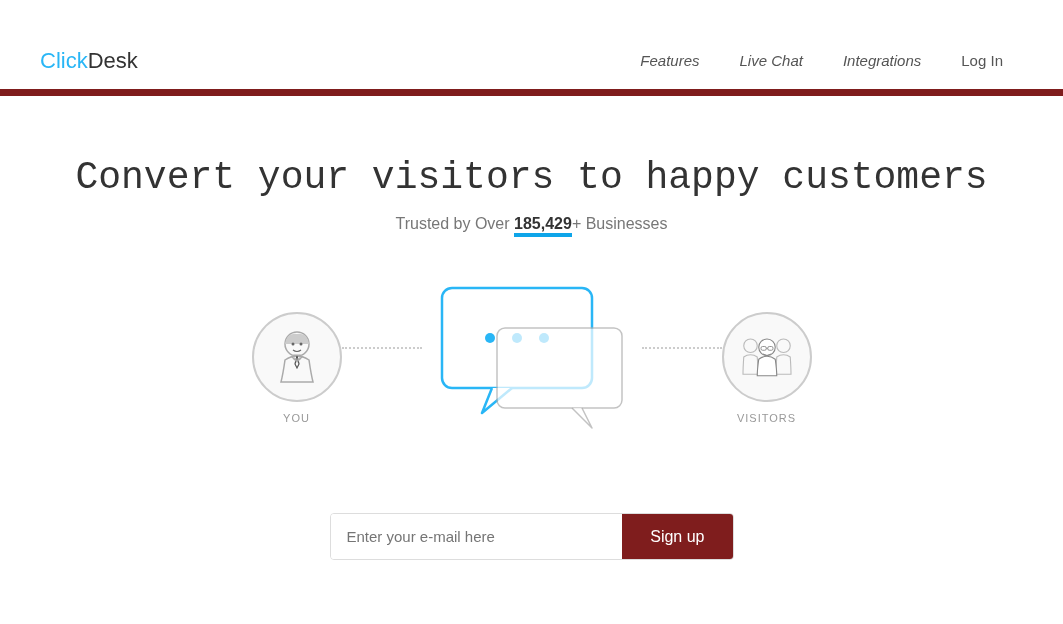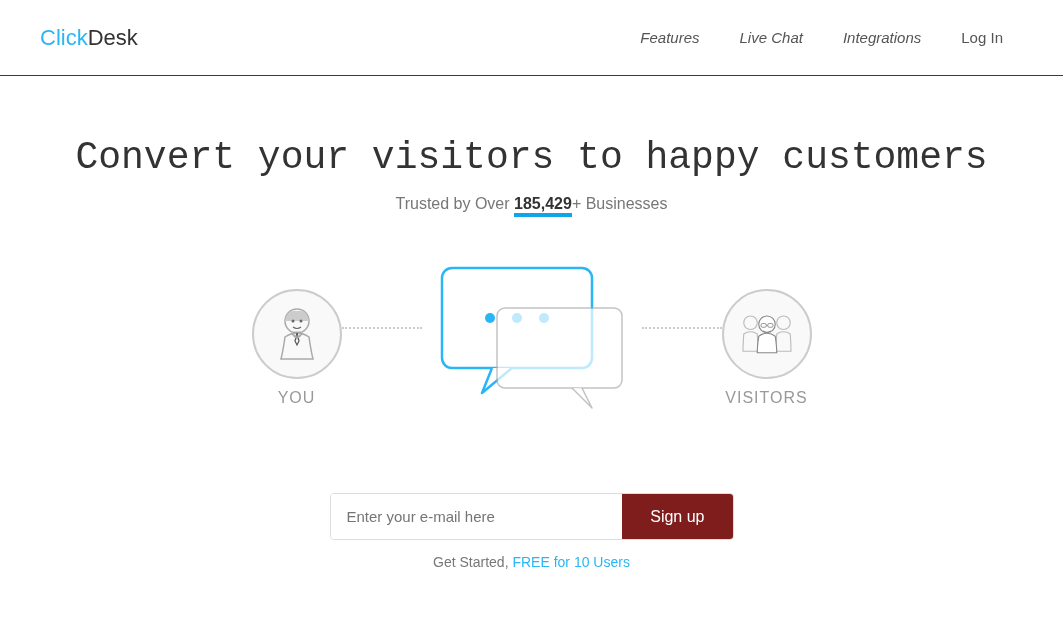--- a/index.html
+++ b/index.html
@@ -3,22 +3,23 @@
   <meta charset="utf-8">
   <style>
     * { margin: 0; padding: 0; box-sizing: border-box; }
     body { font-family: 'Helvetica Neue', Arial, sans-serif; background: #fff; color: #333; }
 
     
     .navbar {
       display: flex;
       align-items: center;
       padding: 0 40px;
-      height: 76px;
-      border-bottom: 1px solid #7f1d1d;
+      height: 64px;
+      border-bottom: 7px solid #7f1d1d;
+      margin-top: 32px;
     }
     .logo {
       font-size: 22px;
       font-weight: 400;
       color: #333;
       text-decoration: none;
       margin-right: auto;
     }
     .logo span.click { color: #29b6f6; }
     .logo span.desk { color: #333; }
@@ -102,21 +103,21 @@
       height: 90px;
       border-radius: 50%;
       border: 2px solid #ccc;
       background: #f9f9f9;
       display: flex;
       align-items: center;
       justify-content: center;
       overflow: hidden;
     }
     .person-label {
-      font-size: 16px;
+      font-size: 11px;
       letter-spacing: 1px;
       color: #999;
       text-transform: uppercase;
     }
 
     
     .dotted-line {
       flex: 1;
       max-width: 80px;
       border-top: 2px dotted #ccc;
@@ -266,16 +267,13 @@
       <span class="person-label">VISITORS</span>
     </div>
 
   </div>
 
   <div class="signup-form">
     <input class="signup-input" type="email" placeholder="Enter your e-mail here" style="">
     <button class="signup-btn">Sign up</button>
   </div>
 
-  <p class="get-started">
-    <span>Get Started, </span><a href="#">FREE for 10 Users</a>
-  </p>
 </main>
 
 </body></html>

